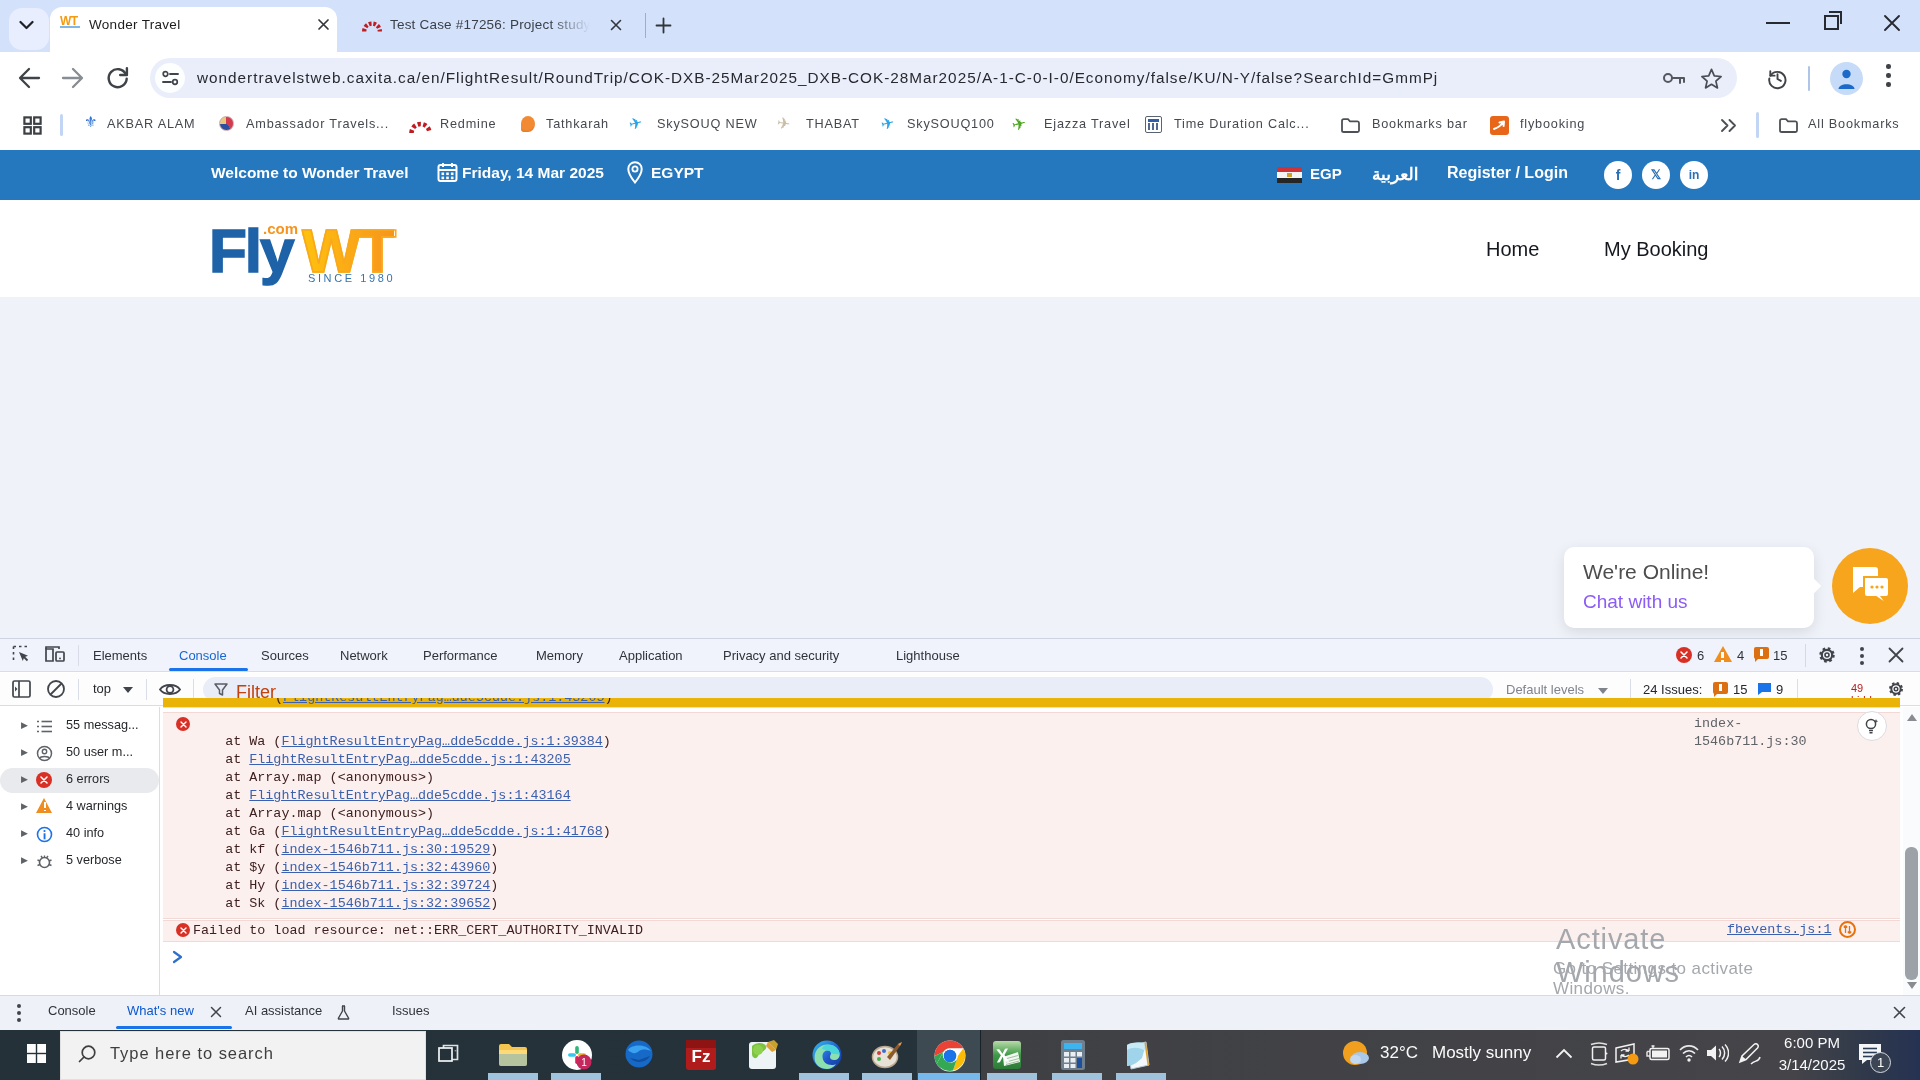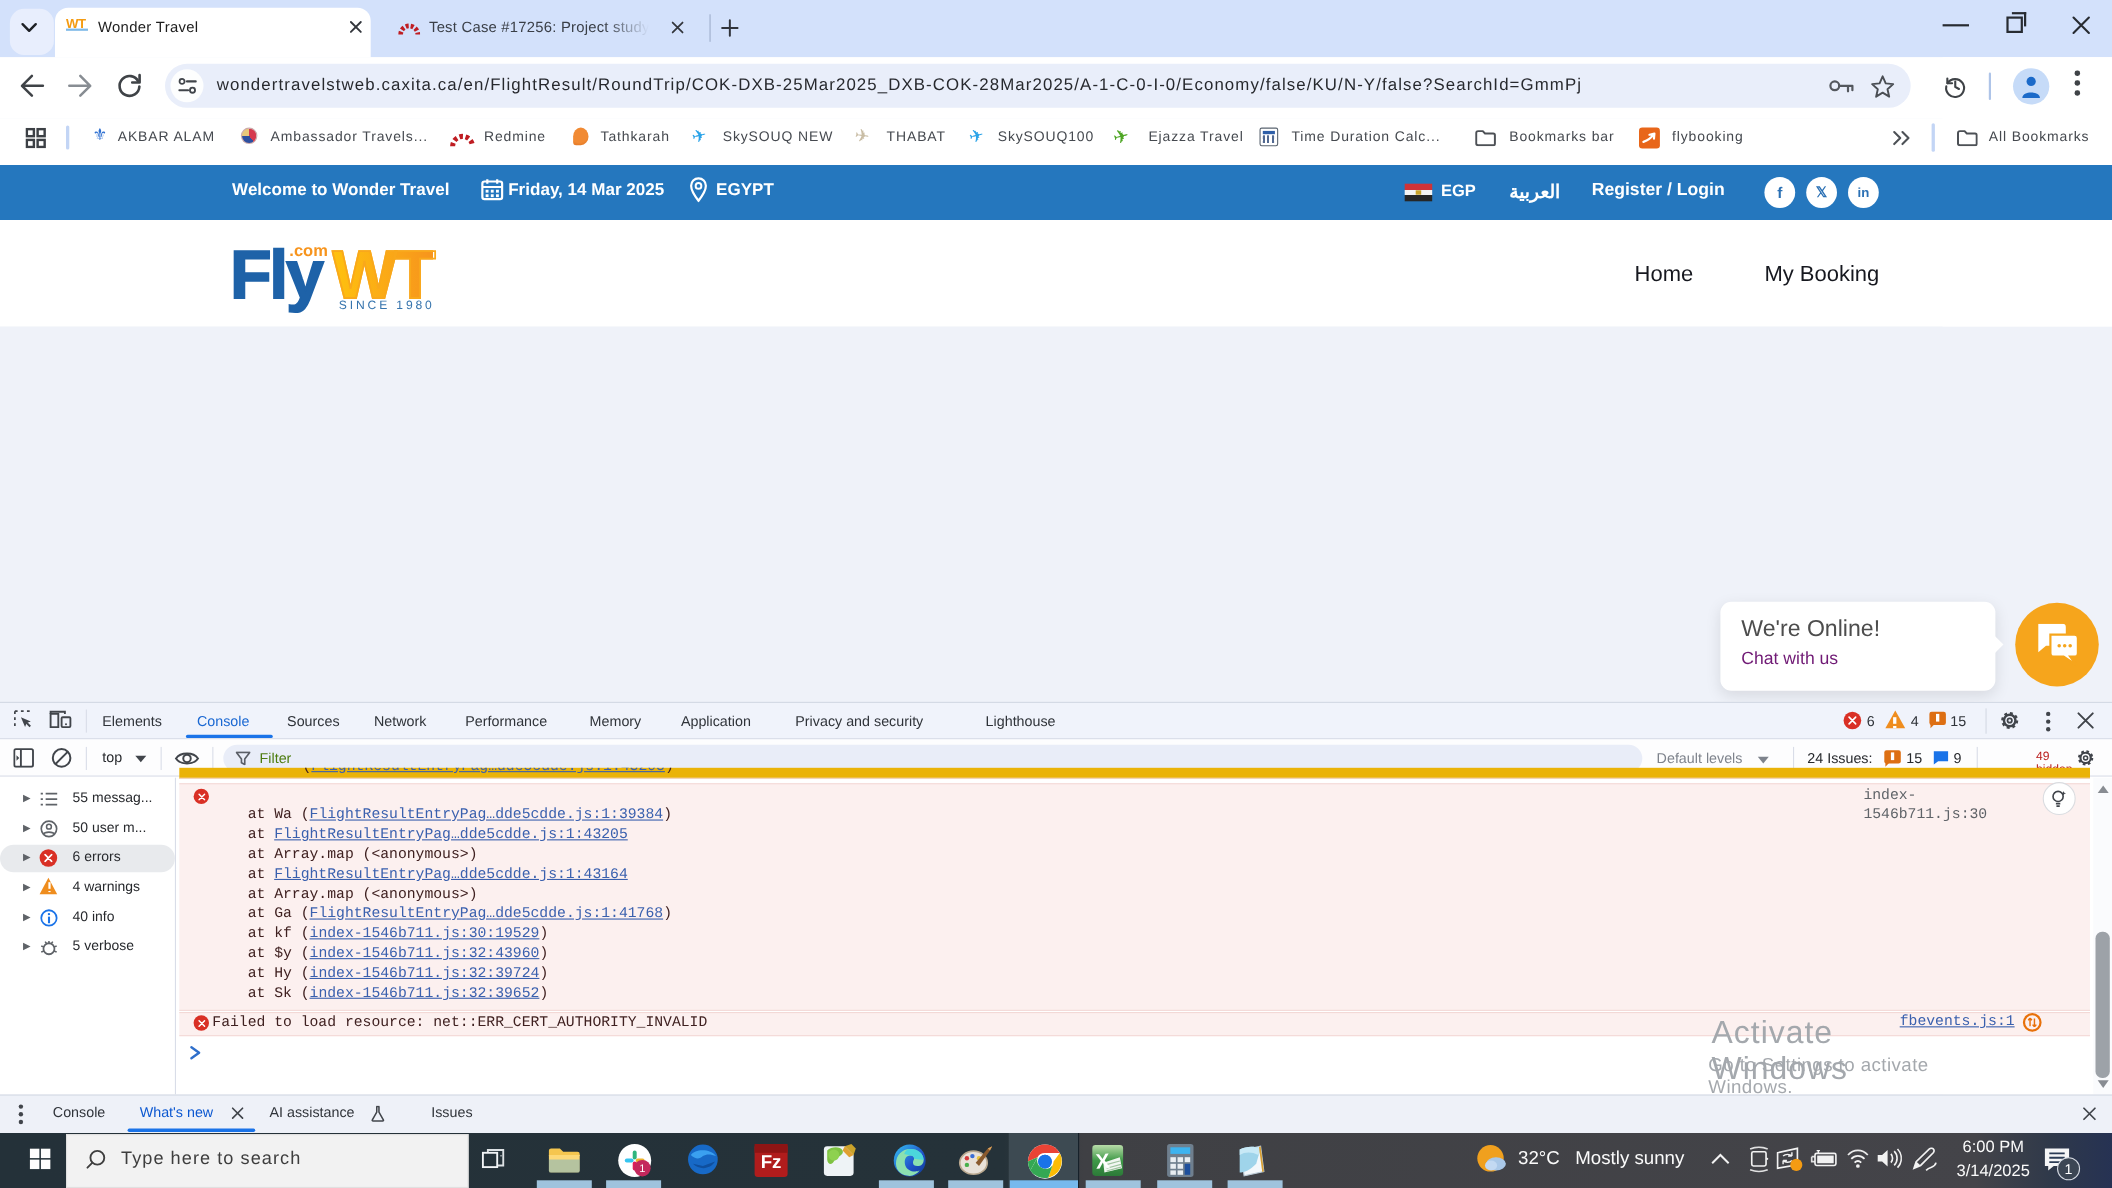--- a/index.html
+++ b/index.html
@@ -231,21 +231,21 @@
   <span style="position:absolute;left:93px;top:-4px;font-size:62px;font-weight:bold;letter-spacing:-2px;background:linear-gradient(90deg,#ffc20e,#f7941d);-webkit-background-clip:text;background-clip:text;color:transparent;-webkit-text-stroke:1.6px #f9a81b">WT</span>
   <span style="position:absolute;left:99px;top:53px;font-size:11px;font-weight:normal;color:#3674ad;letter-spacing:2.6px">SINCE 1980</span>
 </div>
 <div class="nav" style="left:1486px">Home</div>
 <div class="nav" style="left:1604px">My Booking</div>
 
 <div class="abs" id="main"></div>
 <div class="abs" id="chatbox"></div>
 <div class="abs" id="chatdiamond"></div>
 <div class="abs" style="left:1583px;top:560px;font-size:21px;color:#4d4d4d;font-weight:500">We're Online!</div>
-<div class="abs" style="left:1583px;top:591px;font-size:16px;color:#701a75">Chat with us</div>
+<div class="abs" style="left:1583px;top:591px;font-size:19px;color:#8b5cf6">Chat with us</div>
 <div class="abs" id="chatcircle"></div>
 <svg class="abs" style="left:1850px;top:567px" width="42" height="41" viewBox="0 0 42 41">
       <path d="M3 0 H25 Q28 0 28 3 V17 Q28 20 25 20 H10 L3 26 V3 Q3 0 3 0 Z" fill="#fff"></path>
       <path d="M14 10 H36 Q39 10 39 13 V27 Q39 30 36 30 H32 L38 38 L26 30 H17 Q14 30 14 27 Z" fill="#fff" stroke="#f6a51c" stroke-width="2"></path>
       <circle cx="22" cy="20" r="1.6" fill="#f6a51c"></circle>
       <circle cx="27" cy="20" r="1.6" fill="#f6a51c"></circle>
       <circle cx="32" cy="20" r="1.6" fill="#f6a51c"></circle>
     </svg>
 
 <div class="abs" id="devtools"></div>
@@ -318,21 +318,21 @@
 <div class="abs" style="left:146px;top:679px;width:1px;height:21px;background:#d9dde8"></div>
 <svg class="abs" style="left:158px;top:681px" width="24" height="17" viewBox="0 0 24 17">
       <path d="M2 8.5 C6 2.5 18 2.5 22 8.5 C18 14.5 6 14.5 2 8.5 Z" fill="none" stroke="#41454b" stroke-width="1.8"></path>
       <circle cx="12" cy="8.5" r="3.4" fill="none" stroke="#41454b" stroke-width="1.8"></circle>
     </svg>
 <div class="abs" style="left:193px;top:679px;width:1px;height:21px;background:#d9dde8"></div>
 <div class="abs" id="dt-filter"></div>
 <svg class="abs" style="left:214px;top:683px" width="14" height="13" viewBox="0 0 14 13">
       <path d="M1 1 H13 L8.5 7 V12 L5.5 10.5 V7 Z" fill="none" stroke="#5a5e66" stroke-width="1.5" stroke-linejoin="round"></path>
     </svg>
-<div class="abs" style="left:236px;top:682px;font-size:13px;color:#4d7c0f">Filter</div>
+<div class="abs" style="left:236px;top:682px;font-size:18px;color:#c2410c">Filter</div>
 <div class="abs" style="left:1506px;top:682px;font-size:13px;color:#7e838c">Default levels</div>
 <div class="abs" style="left:1598px;top:688px;width:0;height:0;border-left:5px solid transparent;border-right:5px solid transparent;border-top:6px solid #7e838c"></div>
 <div class="abs" style="left:1630px;top:679px;width:1px;height:21px;background:#d9dde8"></div>
 <div class="abs" style="left:1643px;top:682px;font-size:13px;color:#26282c">24 Issues:</div>
 <div class="abs" style="left:1713px;top:682px;width:15px;height:12px;background:#dd6f13;border-radius:2px"></div>
     <div class="abs" style="left:1714px;top:693px;width:0;height:0;border-left:4px solid #dd6f13;border-bottom:4px solid transparent"></div>
     <div class="abs" style="left:1719px;top:684px;width:2.6px;height:7px;background:#fff"></div>
 <div class="abs" style="left:1733px;top:682px;font-size:13px;color:#26282c">15</div>
 <svg class="abs" style="left:1757px;top:682px" width="15" height="14" viewBox="0 0 15 14">
       <path d="M1 1 H14 V10 H5 L1 13 Z" fill="#1a73e8"></path>

